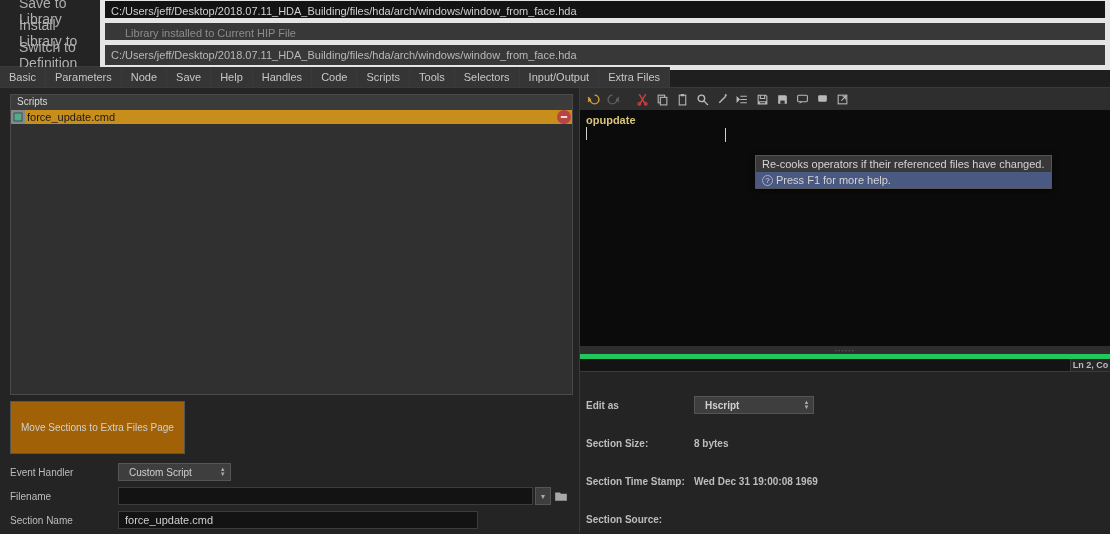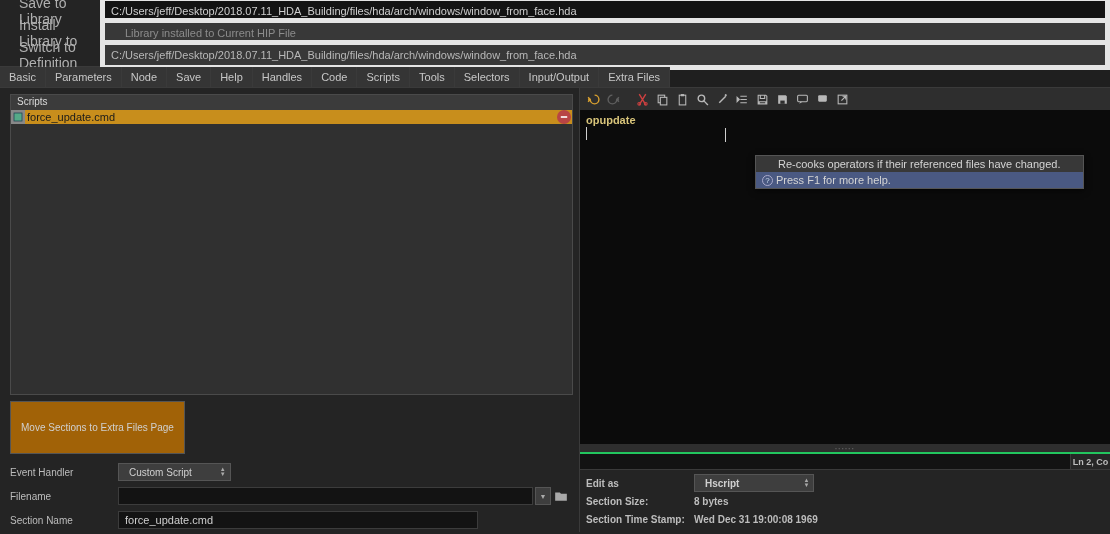--- a/index.html
+++ b/index.html
@@ -52,32 +52,32 @@
   .tb-icon { width: 15px; height: 15px; display: flex; align-items: center; justify-content: center; color: #b8b8b8; }
   .tb-icon svg { width: 13px; height: 13px; }
   .tb-icon.yellow { color: #d8a030; }
   .tb-icon.red { color: #cc4040; }
 
   .editor-area { flex: 1; background: #0b0b0b; position: relative; font-family: 'Courier New', monospace; font-size: 12px; padding: 4px 6px; color: #cfcfcf; }
   .code-line1 { color: #d8c47a; }
   .cursor { display: inline-block; width: 1px; height: 13px; background: #cfcfcf; vertical-align: text-bottom; }
   .editor-cursor-mark { position: absolute; left: 145px; top: 18px; width: 1px; height: 14px; background: #cfcfcf; }
 
-  .find-bar { height: 18px; background: #131313; border-top: 2px solid #22c55e; border-bottom: 1px solid #3a3a3a; display: flex; }
+  .find-bar { height: 18px; background: #131313; border-top: 5px solid #22c55e; border-bottom: 1px solid #3a3a3a; display: flex; }
   .find-input { flex: 1; }
   .find-status { width: 40px; background: #262626; color: #bdbdbd; display: flex; align-items: center; justify-content: center; font-size: 9px; border-left: 1px solid #3a3a3a; }
 
   .right-form { padding: 4px 6px; }
-  .right-form .form-row { height: 18px; }
+  .right-form .form-row { height: 18px; margin-top: 20px; }
   .right-form .form-label { width: 108px; }
   .right-form .value { color: #bdbdbd; font-size: 10px; }
 
   
   .tooltip { position: absolute; left: 755px; top: 155px; background: #383838; border: 1px solid #555; color: #d4d4d4; font-size: 10px; box-shadow: 0 2px 6px rgba(0,0,0,0.6); }
-  .tooltip-top { padding: 2px 22px; }
+  .tooltip-top { padding: 2px 6px; }
   .tooltip-bottom { background: #4a5982; padding: 2px 6px; display: flex; align-items: center; gap: 3px; }
   .q-icon { display: inline-flex; width: 11px; height: 11px; border: 1px solid #aac; border-radius: 6px; align-items: center; justify-content: center; font-size: 8px; color: #cde; }
 
   .resize-handle { height: 8px; background: #2e2e2e; display: flex; align-items: center; justify-content: center; color: #666; font-size: 7px; letter-spacing: 1px; }
 </style>
 </head>
 <body>
 
 <div class="top-rows">
   <div class="field-row">
@@ -268,20 +268,23 @@
         </div>
       </div>
       <div class="form-row">
         <div class="form-label">Section Size:</div>
         <div class="value">8 bytes</div>
       </div>
       <div class="form-row">
         <div class="form-label">Section Time Stamp:</div>
         <div class="value">Wed Dec 31 19:00:08 1969</div>
       </div>
+      <div class="form-row">
+        <div class="form-label">Section Source:</div>
+      </div>
     </div>
   </div>
 </div>
 
 <div class="tooltip">
   <div class="tooltip-top">Re-cooks operators if their referenced files have changed.</div>
   <div class="tooltip-bottom">
     <span class="q-icon">?</span>
     <span>Press F1 for more help.</span>
   </div>

